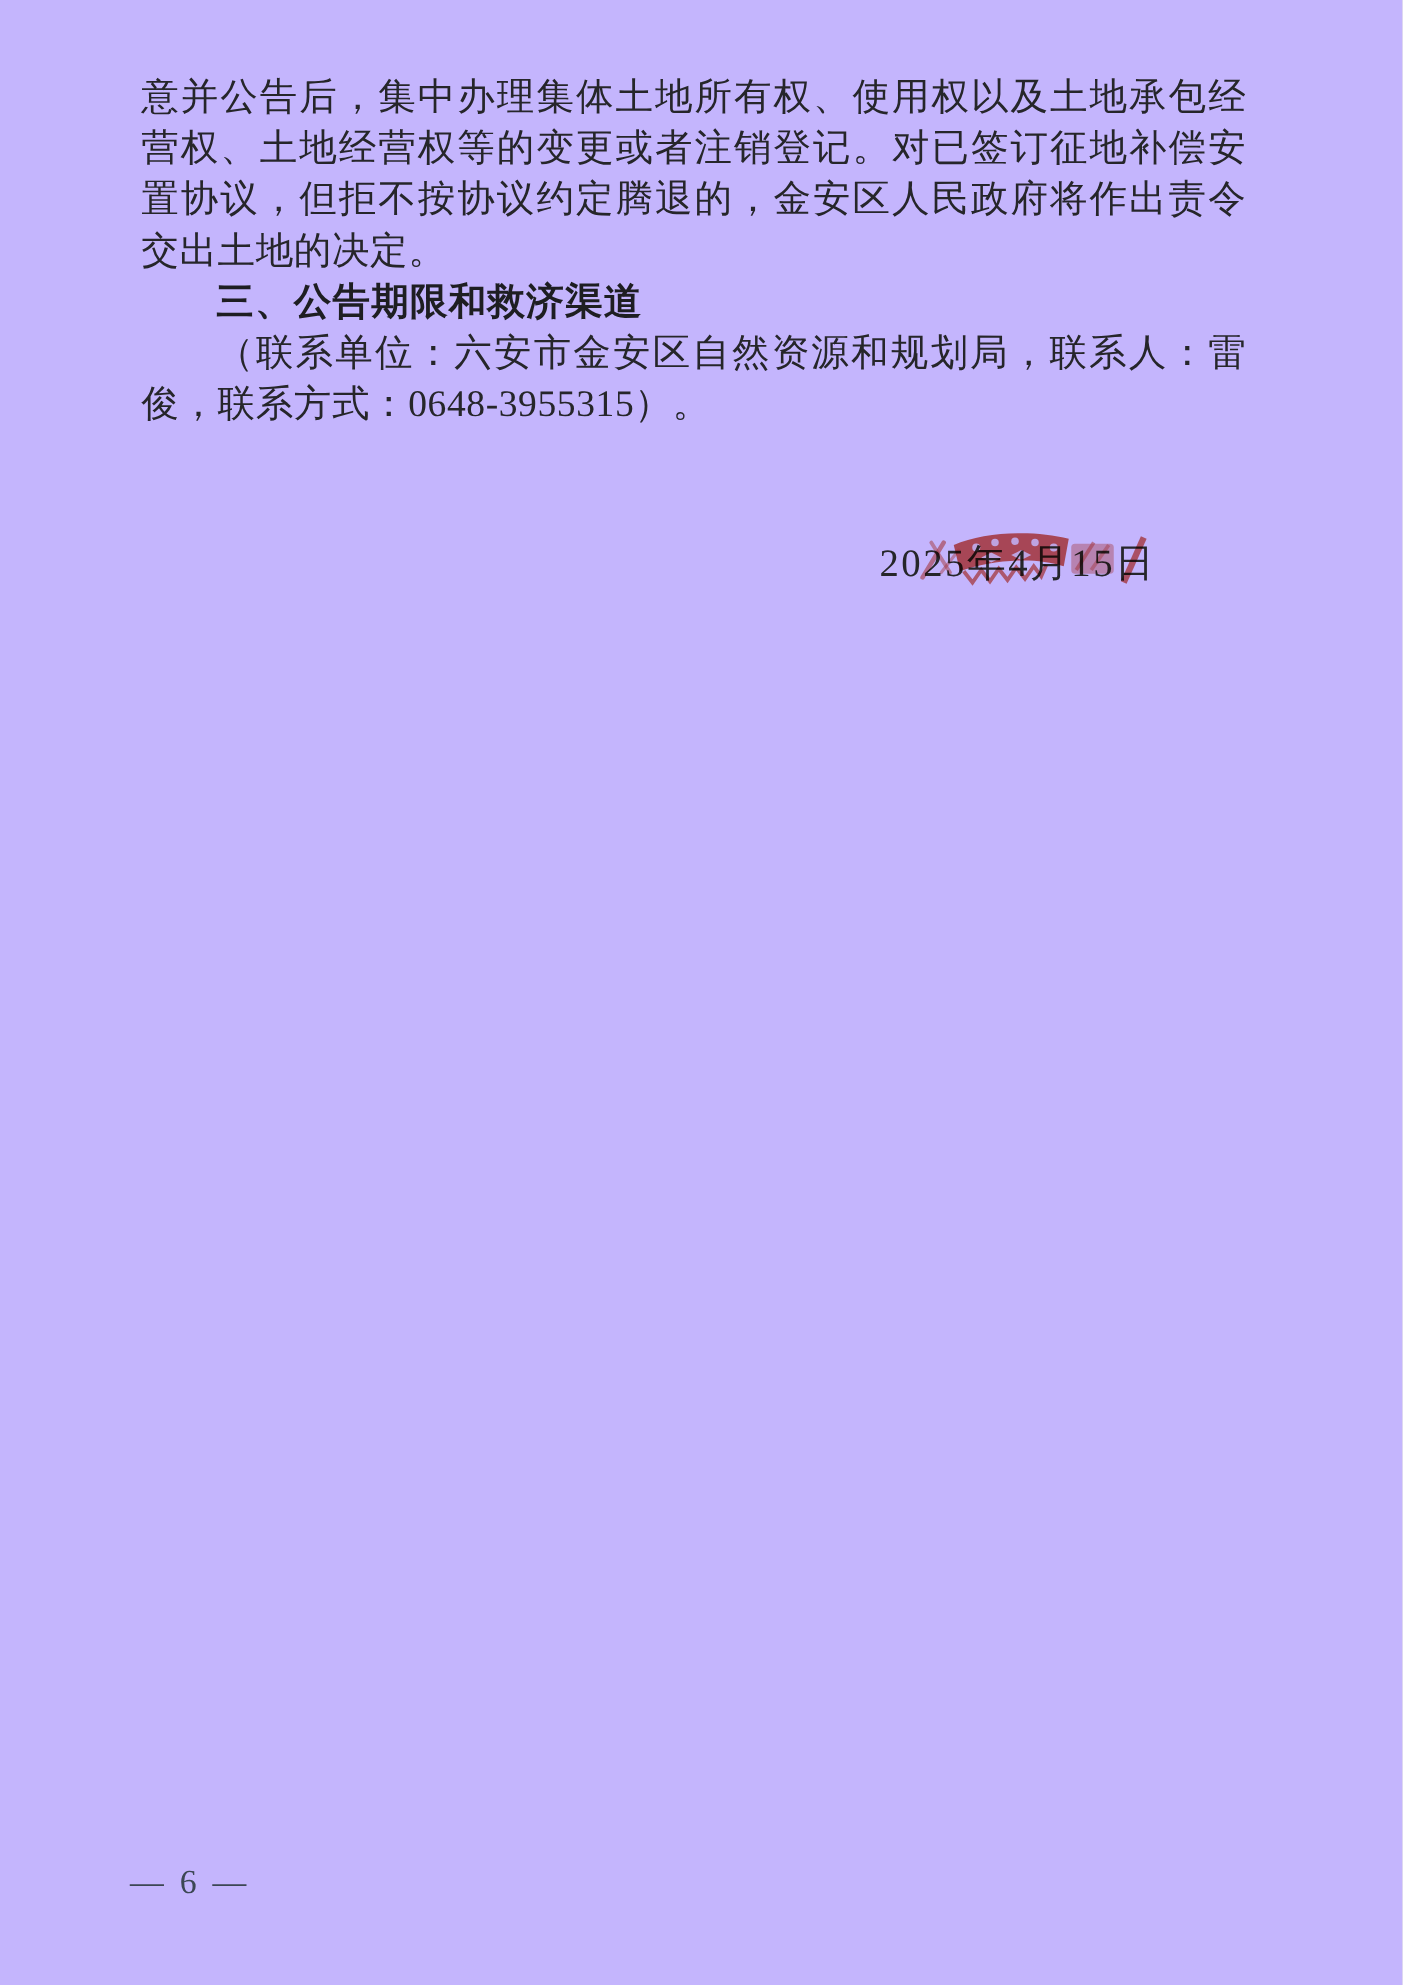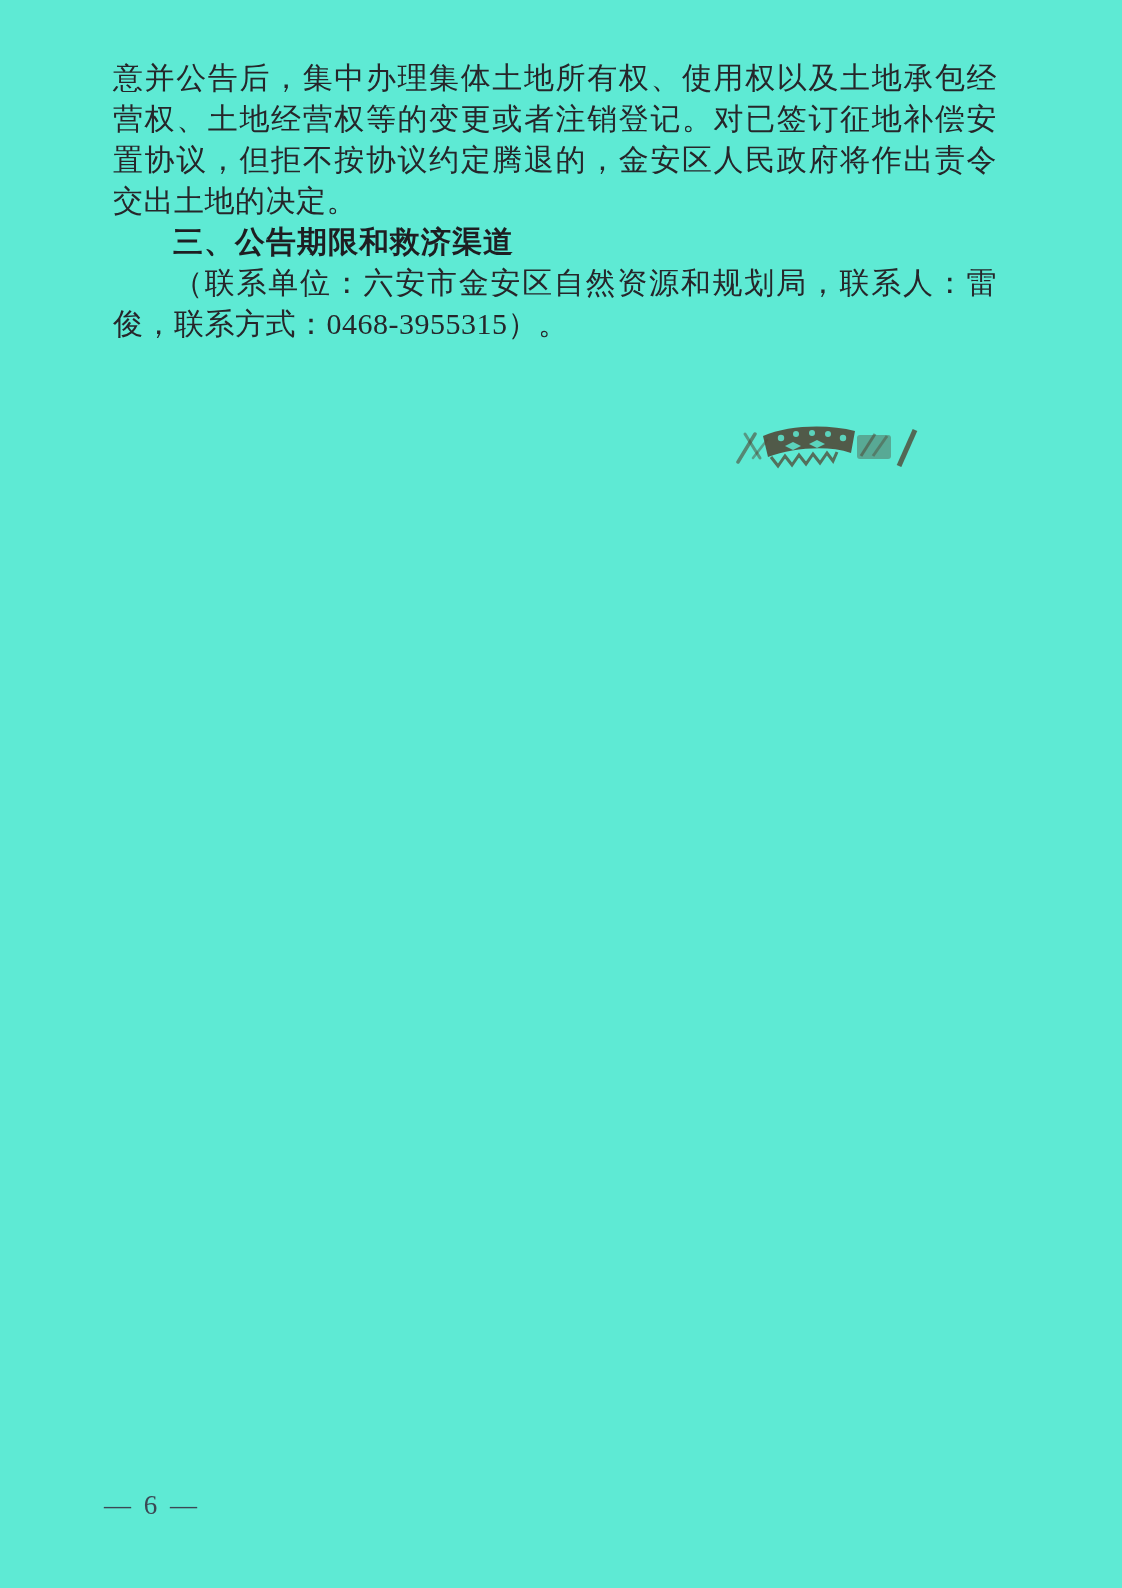--- a/index.html
+++ b/index.html
@@ -5,21 +5,21 @@
   html, body {
     margin: 0;
     padding: 0;
     background: #e8e8e8;
   }
   .page {
     position: relative;
     width: 1122px;
     height: 1588px;
     margin: 0 auto;
-    background: #5eead4;
+    background: #c4b5fd;
     overflow: hidden;
     font-family: "Liberation Serif", "DejaVu Serif", serif;
     color: #26262a;
   }
   .content {
     position: absolute;
     left: 113px;
     top: 57px;
     width: 884px;
   }
@@ -84,23 +84,24 @@
 <div class="page">
   <div class="content">
 
     <p class="para">意并公告后，集中办理集体土地所有权、使用权以及土地承包经营权、土地经营权等的变更或者注销登记。对已签订征地补偿安置协议，但拒不按协议约定腾退的，金安区人民政府将作出责令交出土地的决定。</p>
 
     <p class="section-heading">三、公告期限和救济渠道</p>
 
 
 
 
-    <p class="para indent">（联系单位：六安市金安区自然资源和规划局，联系人：雷俊，联系方式：0468-3955315）。</p>
+    <p class="para indent">（联系单位：六安市金安区自然资源和规划局，联系人：雷俊，联系方式：0648-3955315）。</p>
 
     <div class="date-row">
+      <span class="issue-date">2025年4月15日</span>
       <svg class="stamp" viewBox="0 0 190 54" xmlns="http://www.w3.org/2000/svg" style="color: rgb(208, 57, 42);">
         <g stroke="currentColor" fill="none" stroke-linecap="round">
           <path d="M5 40 L22 12" stroke-width="3.5" opacity="0.6"></path>
           <path d="M12 12 L27 36" stroke-width="3" opacity="0.5"></path>
           <path d="M20 36 L34 18" stroke-width="2.5" opacity="0.45"></path>
         </g>
         <g fill="currentColor" stroke="none">
           <path d="M30 14 C 55 3, 95 2, 122 9 L118 31 C 94 23, 60 26, 35 35 Z" opacity="0.88"></path>
           <path d="M38 35 l7 9 l7 -10 l7 9 l7 -10 l7 9 l7 -10 l7 9 l7 -10 l6 8 l4 -9" opacity="0.75" stroke="currentColor" stroke-width="3" fill="none"></path>
           <rect x="124" y="13" width="34" height="24" rx="3" opacity="0.4"></rect>

